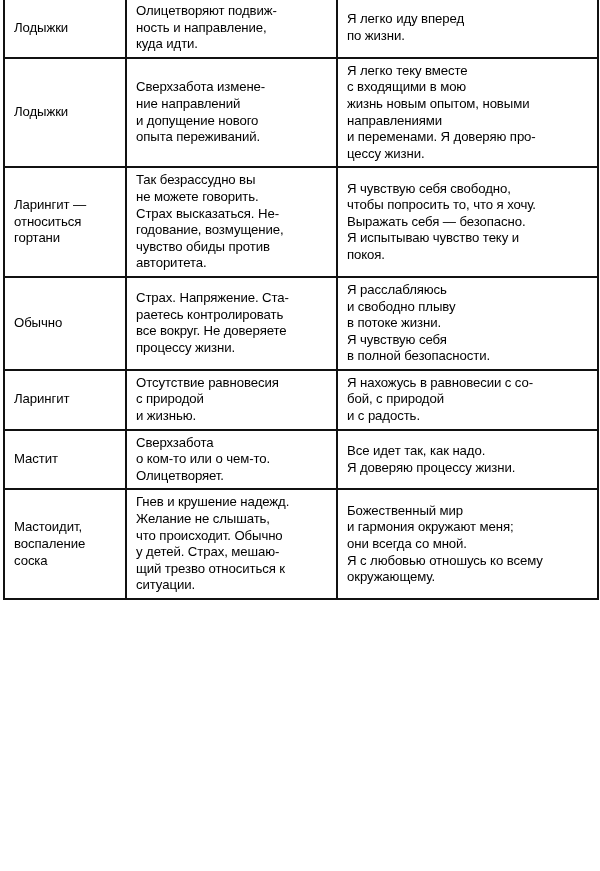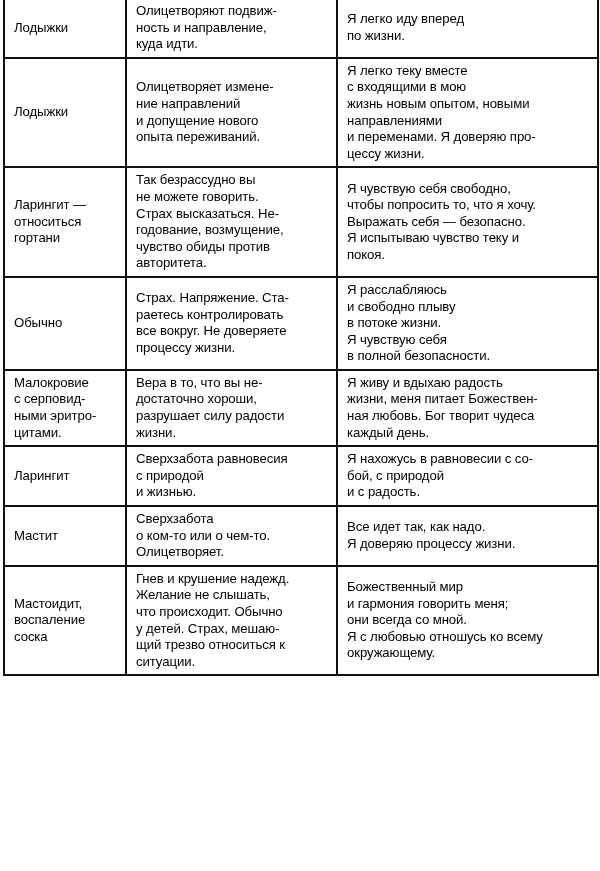--- a/index.html
+++ b/index.html
@@ -67,21 +67,21 @@
       <tr>
         <td class="cause">Лодыжки</td>
         <td class="problem">Олицетворяют подвиж-
 ность и направление,
 куда идти.</td>
         <td class="affirm">Я легко иду вперед
 по жизни.</td>
       </tr>
       <tr>
         <td class="cause">Лодыжки</td>
-        <td class="problem">Олицетворяет измене-
+        <td class="problem">Сверхзабота измене-
 ние направлений
 и допущение нового
 опыта переживаний.</td>
         <td class="affirm">Я легко теку вместе
 с входящими в мою
 жизнь новым опытом, новыми
 направлениями
 и переменами. Я доверяю про-
 цессу жизни.</td>
       </tr>
@@ -107,36 +107,22 @@
 раетесь контролировать
 все вокруг. Не доверяете
 процессу жизни.</td>
         <td class="affirm">Я расслабляюсь
 и свободно плыву
 в потоке жизни.
 Я чувствую себя
 в полной безопасности.</td>
       </tr>
       <tr>
-        <td class="cause">Малокровие
-с серповид-
-ными эритро-
-цитами.</td>
-        <td class="problem">Вера в то, что вы не-
-достаточно хороши,
-разрушает силу радости
-жизни.</td>
-        <td class="affirm">Я живу и вдыхаю радость
-жизни, меня питает Божествен-
-ная любовь. Бог творит чудеса
-каждый день.</td>
-      </tr>
-      <tr>
         <td class="cause">Ларингит</td>
-        <td class="problem">Сверхзабота равновесия
+        <td class="problem">Отсутствие равновесия
 с природой
 и жизнью.</td>
         <td class="affirm">Я нахожусь в равновесии с со-
 бой, с природой
 и с радость.</td>
       </tr>
       <tr>
         <td class="cause">Мастит</td>
         <td class="problem">Сверхзабота
 о ком-то или о чем-то.
@@ -148,20 +134,20 @@
         <td class="cause">Мастоидит,
 воспаление
 соска</td>
         <td class="problem">Гнев и крушение надежд.
 Желание не слышать,
 что происходит. Обычно
 у детей. Страх, мешаю-
 щий трезво относиться к
 ситуации.</td>
         <td class="affirm">Божественный мир
-и гармония говорить меня;
+и гармония окружают меня;
 они всегда со мной.
 Я с любовью отношусь ко всему
 окружающему.</td>
       </tr>
     </tbody>
   </table>
 </div>
 
 </body></html>

